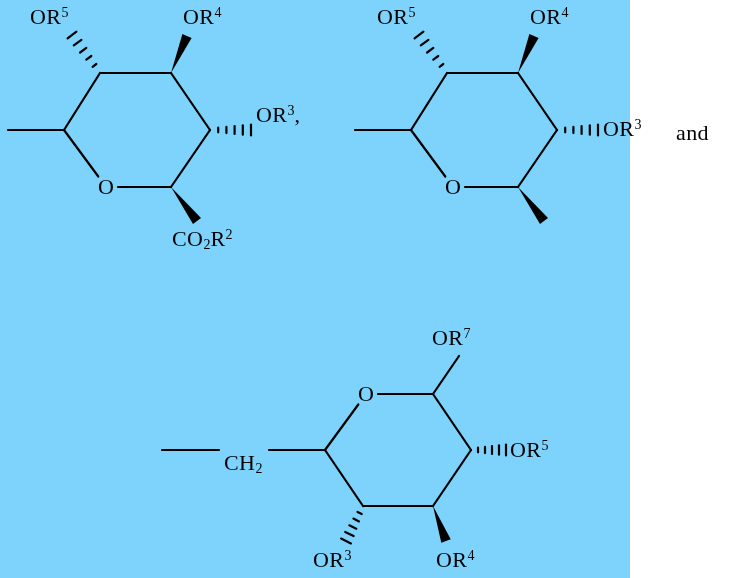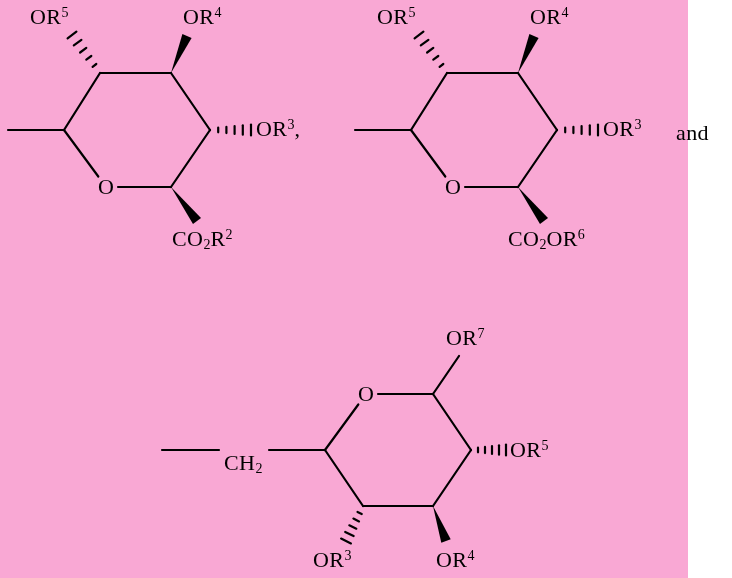--- a/index.html
+++ b/index.html
@@ -1,22 +1,22 @@
 <!DOCTYPE html>
 <html><head>
 <meta charset="utf-8">
 <style>
   * { margin: 0; padding: 0; box-sizing: border-box; }
   html, body { width: 732px; height: 578px; }
   body { background: #ffffff; overflow: hidden; }
   .page {
     position: relative;
-    width: 688px;
+    width: 630px;
     height: 578px;
-    background: #f9a8d4;
+    background: #7dd3fc;
   }
   svg.bonds { position: absolute; left: 0; top: 0; display: block; }
   .lbl {
     position: absolute;
     font-family: "Liberation Serif", "DejaVu Serif", serif;
     font-size: 22px;
     line-height: 1;
     color: #000000;
     white-space: nowrap;
     letter-spacing: 0.4px;
@@ -88,32 +88,31 @@
         <line x1="359.0" y1="521.4" x2="353.4" y2="518.6"></line>
         <line x1="356.3" y1="528.7" x2="349.3" y2="525.3"></line>
         <line x1="353.6" y1="536.1" x2="345.2" y2="531.9"></line>
         <line x1="350.9" y1="543.4" x2="341.1" y2="538.6"></line>
       </g>
     </g>
   </svg>
 
   <span class="lbl" style="left:30px;top:6px"><span>OR</span><sup>5</sup></span>
   <span class="lbl" style="left:183px;top:6px"><span>OR</span><sup>4</sup></span>
-  <span class="lbl" style="left:256px;top:118px"><span>OR</span><sup>3</sup><span>,</span></span>
+  <span class="lbl" style="left:256px;top:104px"><span>OR</span><sup>3</sup><span>,</span></span>
   <span class="lbl" style="left:98px;top:176px">O</span>
   <span class="lbl" style="left:172px;top:228px"><span>CO</span><sub>2</sub><span>R</span><sup>2</sup></span>
 
   <span class="lbl" style="left:377px;top:6px"><span>OR</span><sup>5</sup></span>
   <span class="lbl" style="left:530px;top:6px"><span>OR</span><sup>4</sup></span>
   <span class="lbl" style="left:603px;top:118px"><span>OR</span><sup>3</sup></span>
   <span class="lbl" style="left:445px;top:176px">O</span>
-  <span class="lbl" style="left:508px;top:228px"><span>CO</span><sub>2</sub><span>OR</span><sup>6</sup></span>
 
   <span class="lbl" style="left:676px;top:122px">and</span>
 
-  <span class="lbl" style="left:446px;top:327px"><span>OR</span><sup>7</sup></span>
+  <span class="lbl" style="left:432px;top:327px"><span>OR</span><sup>7</sup></span>
   <span class="lbl" style="left:358px;top:383px">O</span>
   <span class="lbl" style="left:510px;top:439px"><span>OR</span><sup>5</sup></span>
   <span class="lbl" style="left:436px;top:549px"><span>OR</span><sup>4</sup></span>
   <span class="lbl" style="left:313px;top:549px"><span>OR</span><sup>3</sup></span>
   <span class="lbl" style="left:224px;top:452px"><span>CH</span><sub>2</sub></span>
 
 </div>
 
 </body></html>

